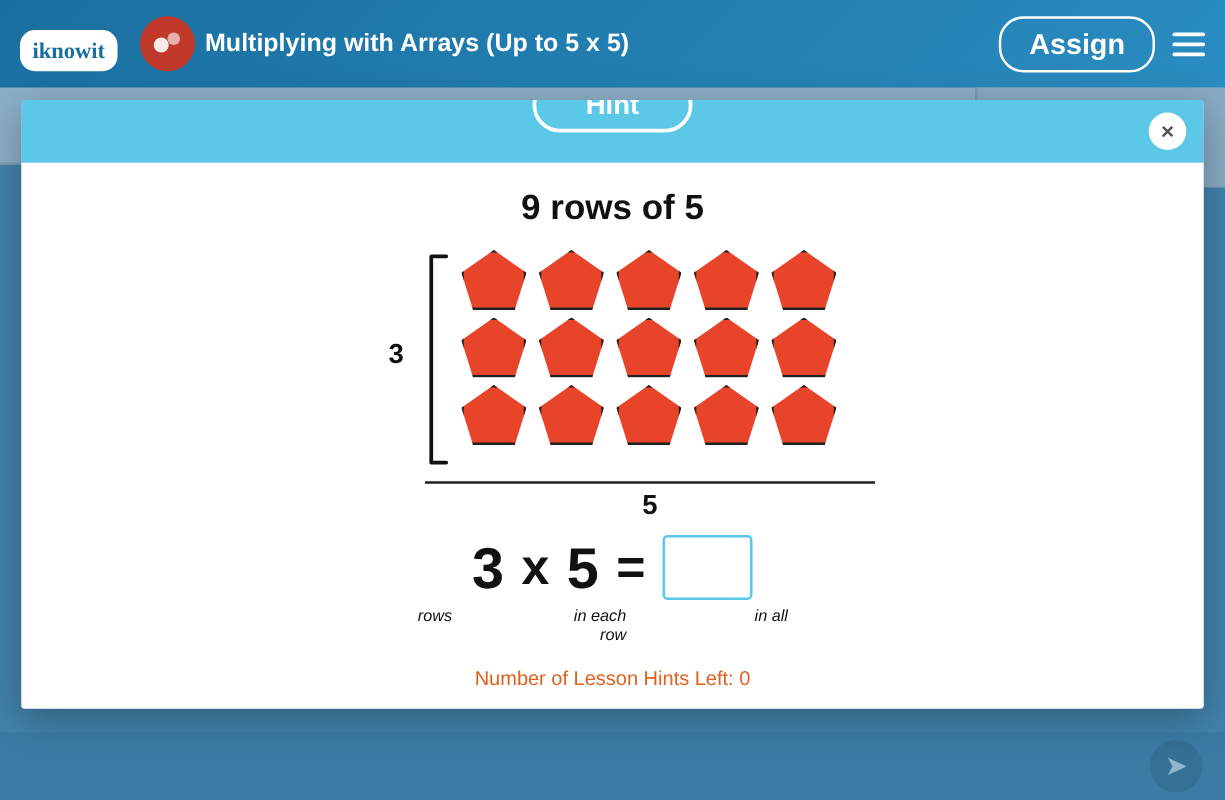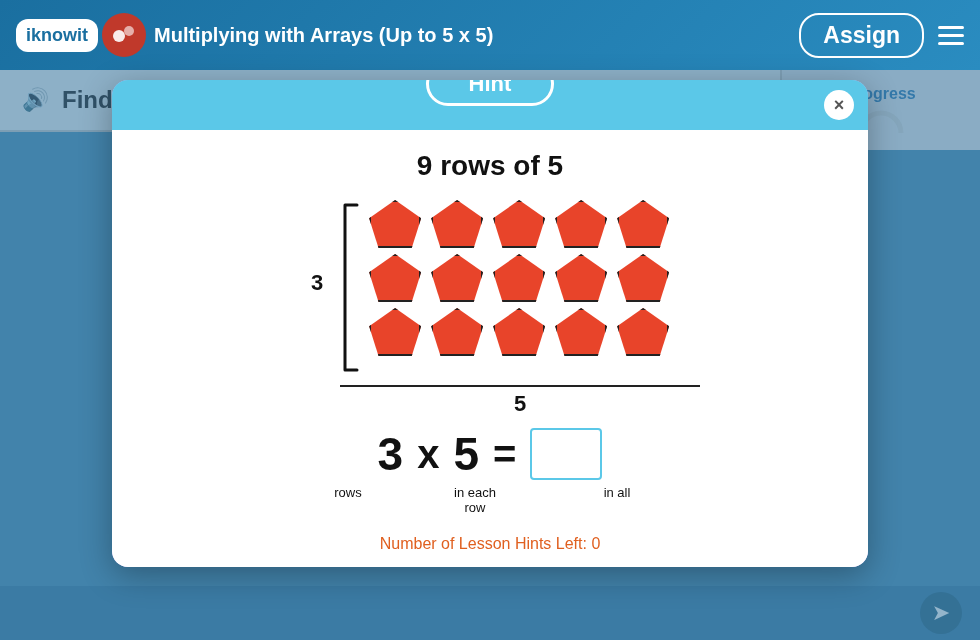--- a/index.html
+++ b/index.html
@@ -17,22 +17,23 @@
       height: 70px;
       background: linear-gradient(135deg, #1a6fa0, #2a8cc0);
       display: flex;
       align-items: center;
       padding: 0 16px;
       position: relative;
       z-index: 10;
     }
     .logo-container {
       display: flex;
-      align-items: center;
-      gap: 4px;
+      align-items: flex-end;
+      gap: 18px;
+      font-family: Liberation Serif, serif;
     }
     .logo-box {
       background: white;
       border-radius: 12px;
       padding: 6px 10px;
       font-weight: bold;
       font-size: 18px;
       color: #1a6fa0;
     }
     .logo-icon {
@@ -149,22 +150,22 @@
       display: flex;
       align-items: flex-start;
       justify-content: center;
       padding-top: 10px;
       z-index: 100;
     }
 
     
     .modal {
       background: #c4b5fd;
-      border-radius: 16px;
-      width: 756px;
+      border-radius: 3px;
+      width: 946px;
       max-height: 550px;
       overflow: hidden;
       position: relative;
       box-shadow: 0 8px 32px rgba(0,0,0,0.3);
     }
     .modal-header {
       background: #5bc8e8;
       height: 50px;
       display: flex;
       align-items: center;
@@ -311,20 +312,21 @@
       height: 52px;
       border: 2.5px solid #5bc8e8;
       border-radius: 4px;
       background: white;
     }
 
     .eq-labels-row {
       display: flex;
       align-items: flex-start;
       gap: 14px;
+      font-style: italic;
     }
     .eq-label {
       font-size: 13px;
       color: #111;
       text-align: center;
       font-weight: 400;
     }
     .eq-label-spacer {
       width: 52px;
     }
@@ -462,21 +464,21 @@
           <div class="equation-row">
             <span class="eq-num">3</span>
             <span class="eq-op">x</span>
             <span class="eq-num">5</span>
             <span class="eq-equals">=</span>
             <div class="eq-answer-box"></div>
           </div>
           <div class="eq-labels-row">
             <span class="eq-label" style="width:42px;">rows</span>
             <span class="eq-label-spacer"></span>
-            <span class="eq-label" style="width:52px;">in each<br>row</span>
+            <span class="eq-label" style="width:52px;text-align:right;">in each<br>row</span>
             <span class="eq-label-spacer"></span>
             <span class="eq-label" style="width:72px;text-align:center;">in all</span>
           </div>
         </div>
 
         <div class="hints-left">Number of Lesson Hints Left: 0</div>
 
       </div>
     </div>
   </div>

